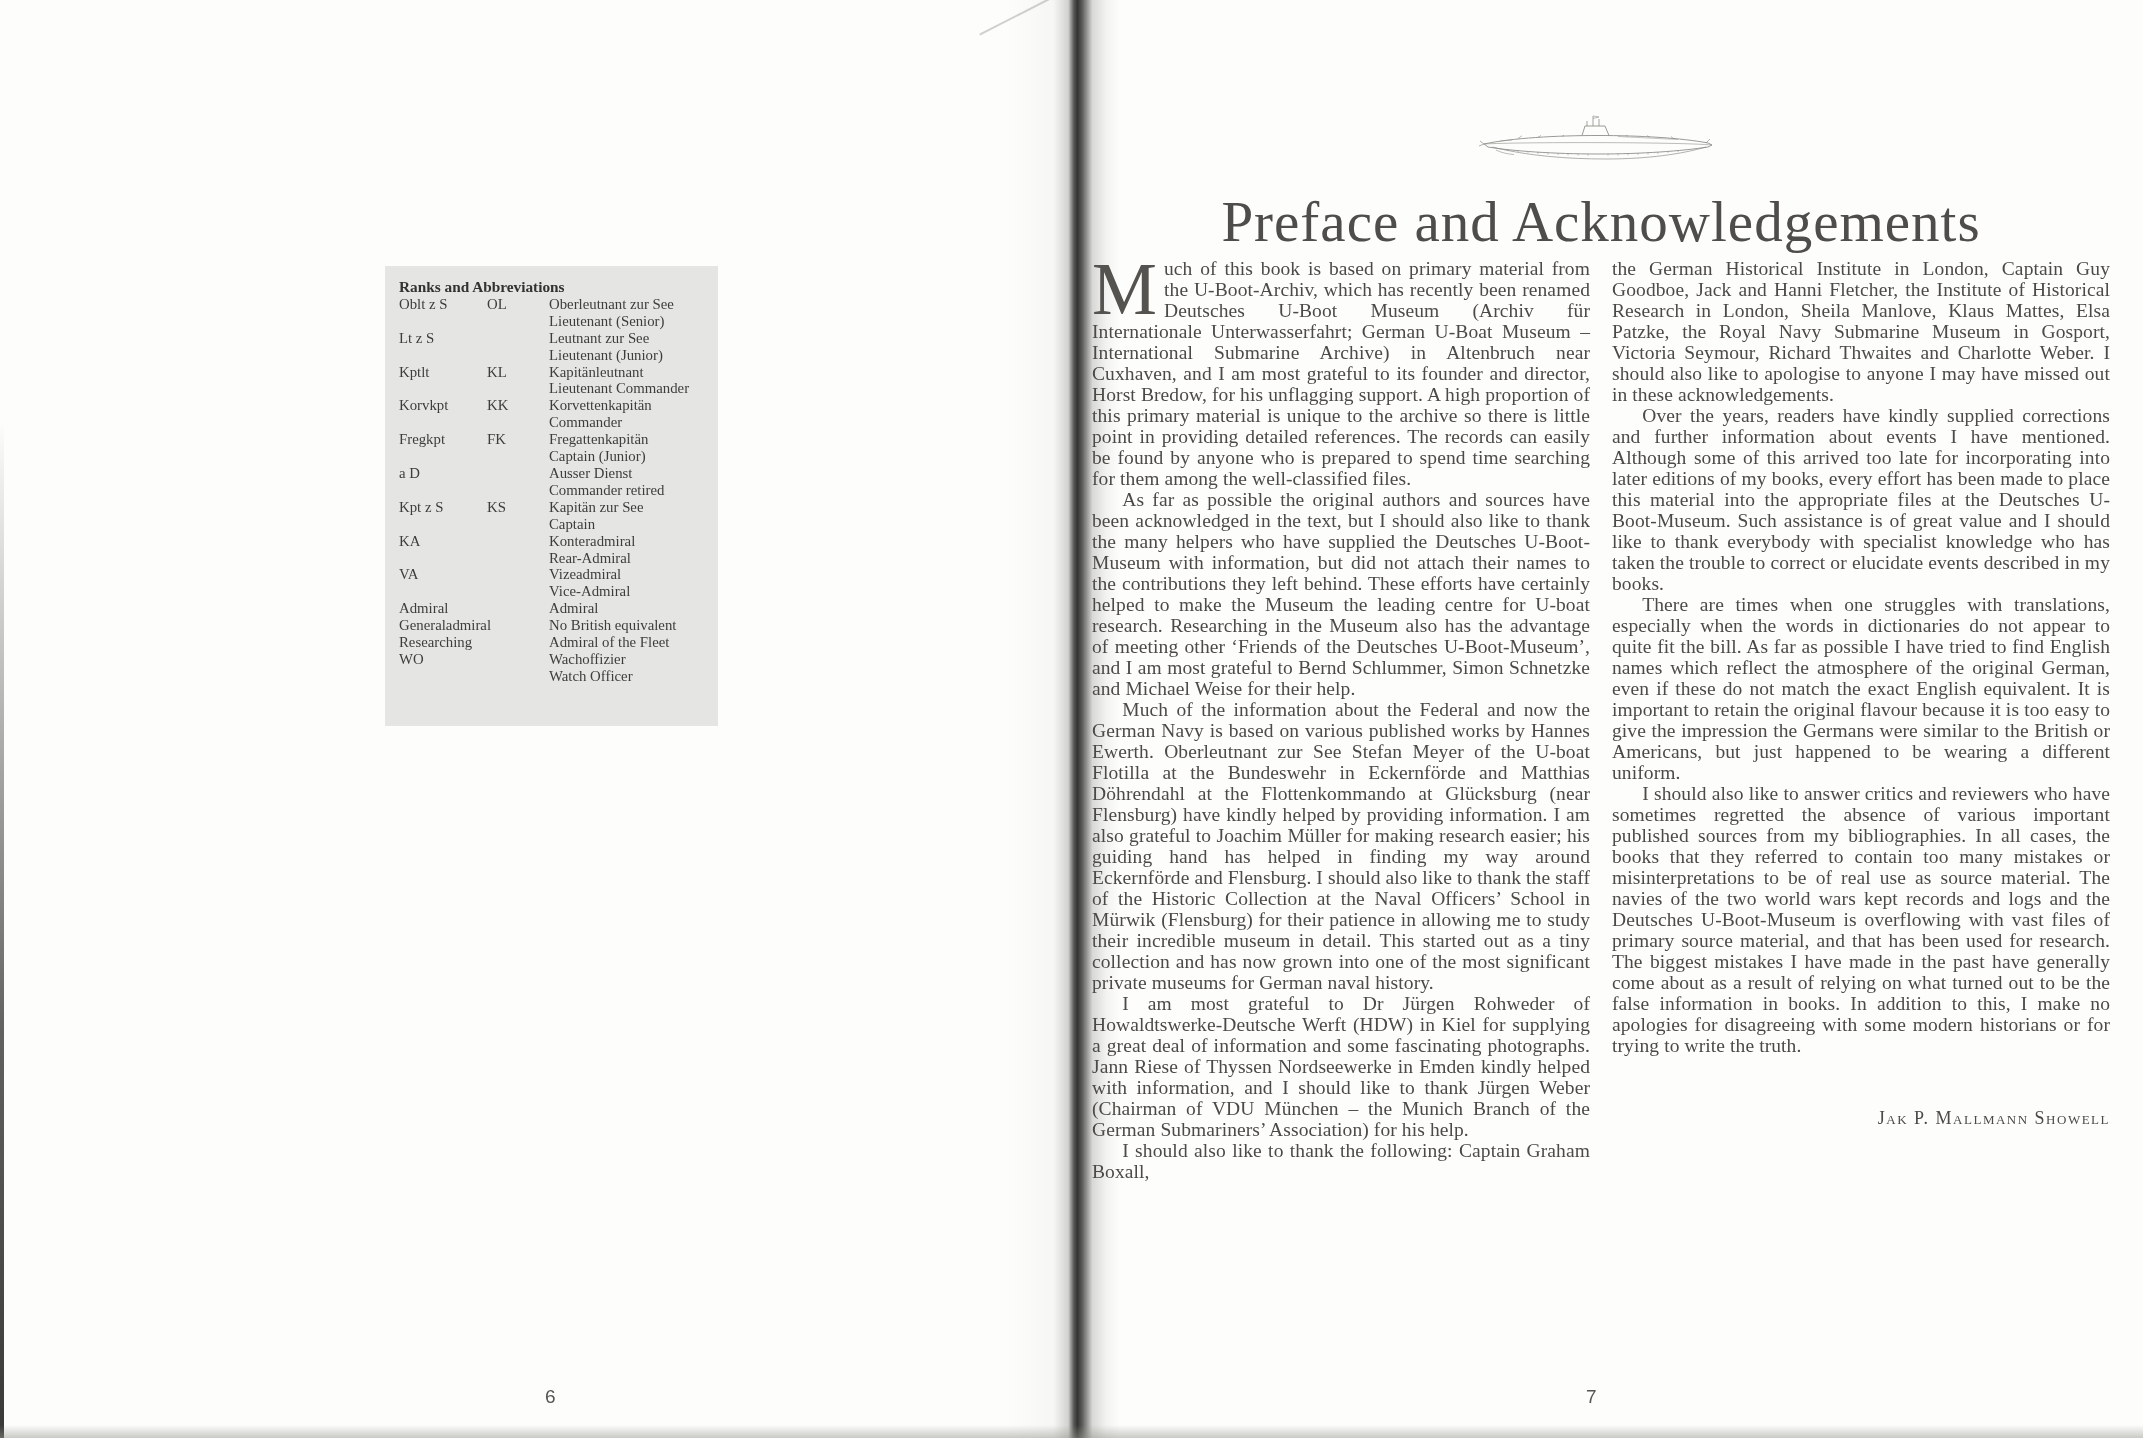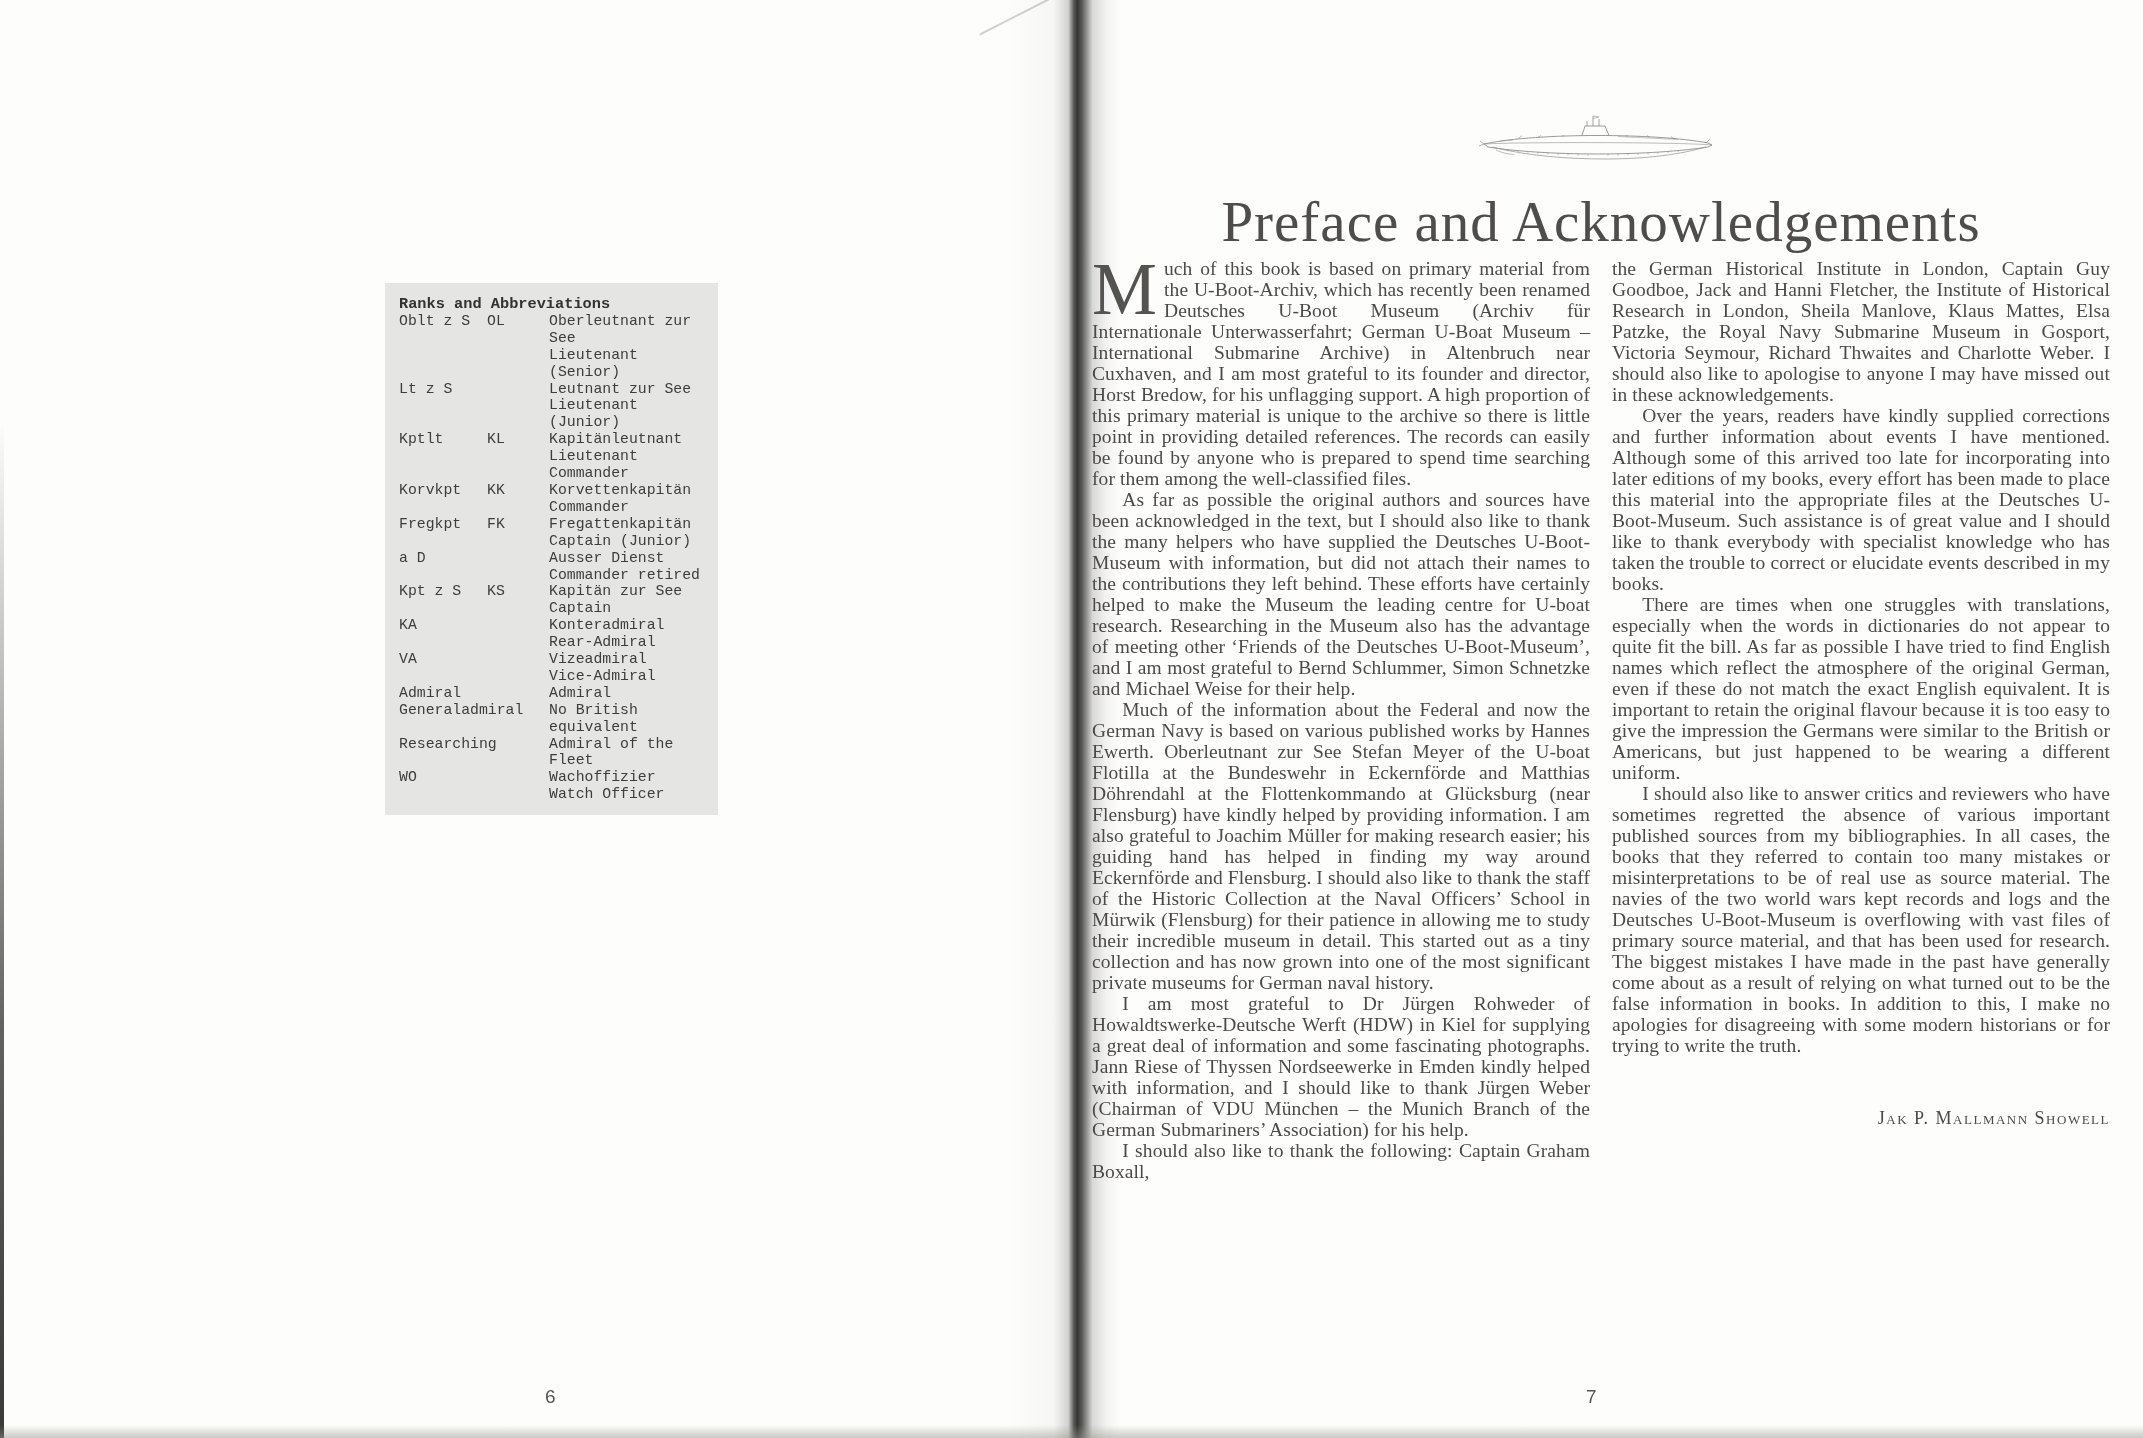--- a/index.html
+++ b/index.html
@@ -36,24 +36,24 @@
     pointer-events:none;
   }
   .scratch{
     position:absolute;left:975px;top:14px;width:86px;height:2px;
     background:rgba(170,170,166,0.55);
     transform:rotate(-27deg);
     pointer-events:none;
   }
   
   .ranks-box{
-    position:absolute;left:385px;top:283px;width:333px;min-height:460px;
+    position:absolute;left:385px;top:266px;width:333px;min-height:460px;
     box-sizing:border-box;padding:13px 14px 12px 14px;
     background:#e5e5e3;
-    font-family:Liberation Mono, monospace;
+    font-family:Liberation Serif, serif;
     color:#3d3d3b;font-size:14.8px;line-height:16.9px;
   }
   .ranks-title{font-weight:bold;font-size:15.3px;color:#323230;}
   .ranks-intro{margin:0 0 0 0;}
   .rank-row{display:grid;grid-template-columns:88px 62px auto;}
   .rank-abbr{white-space:nowrap;}
   .rank-name span{display:block;}
   
   .sub-illo{position:absolute;left:1478px;top:112px;width:240px;height:62px;}
   .chapter-title{

